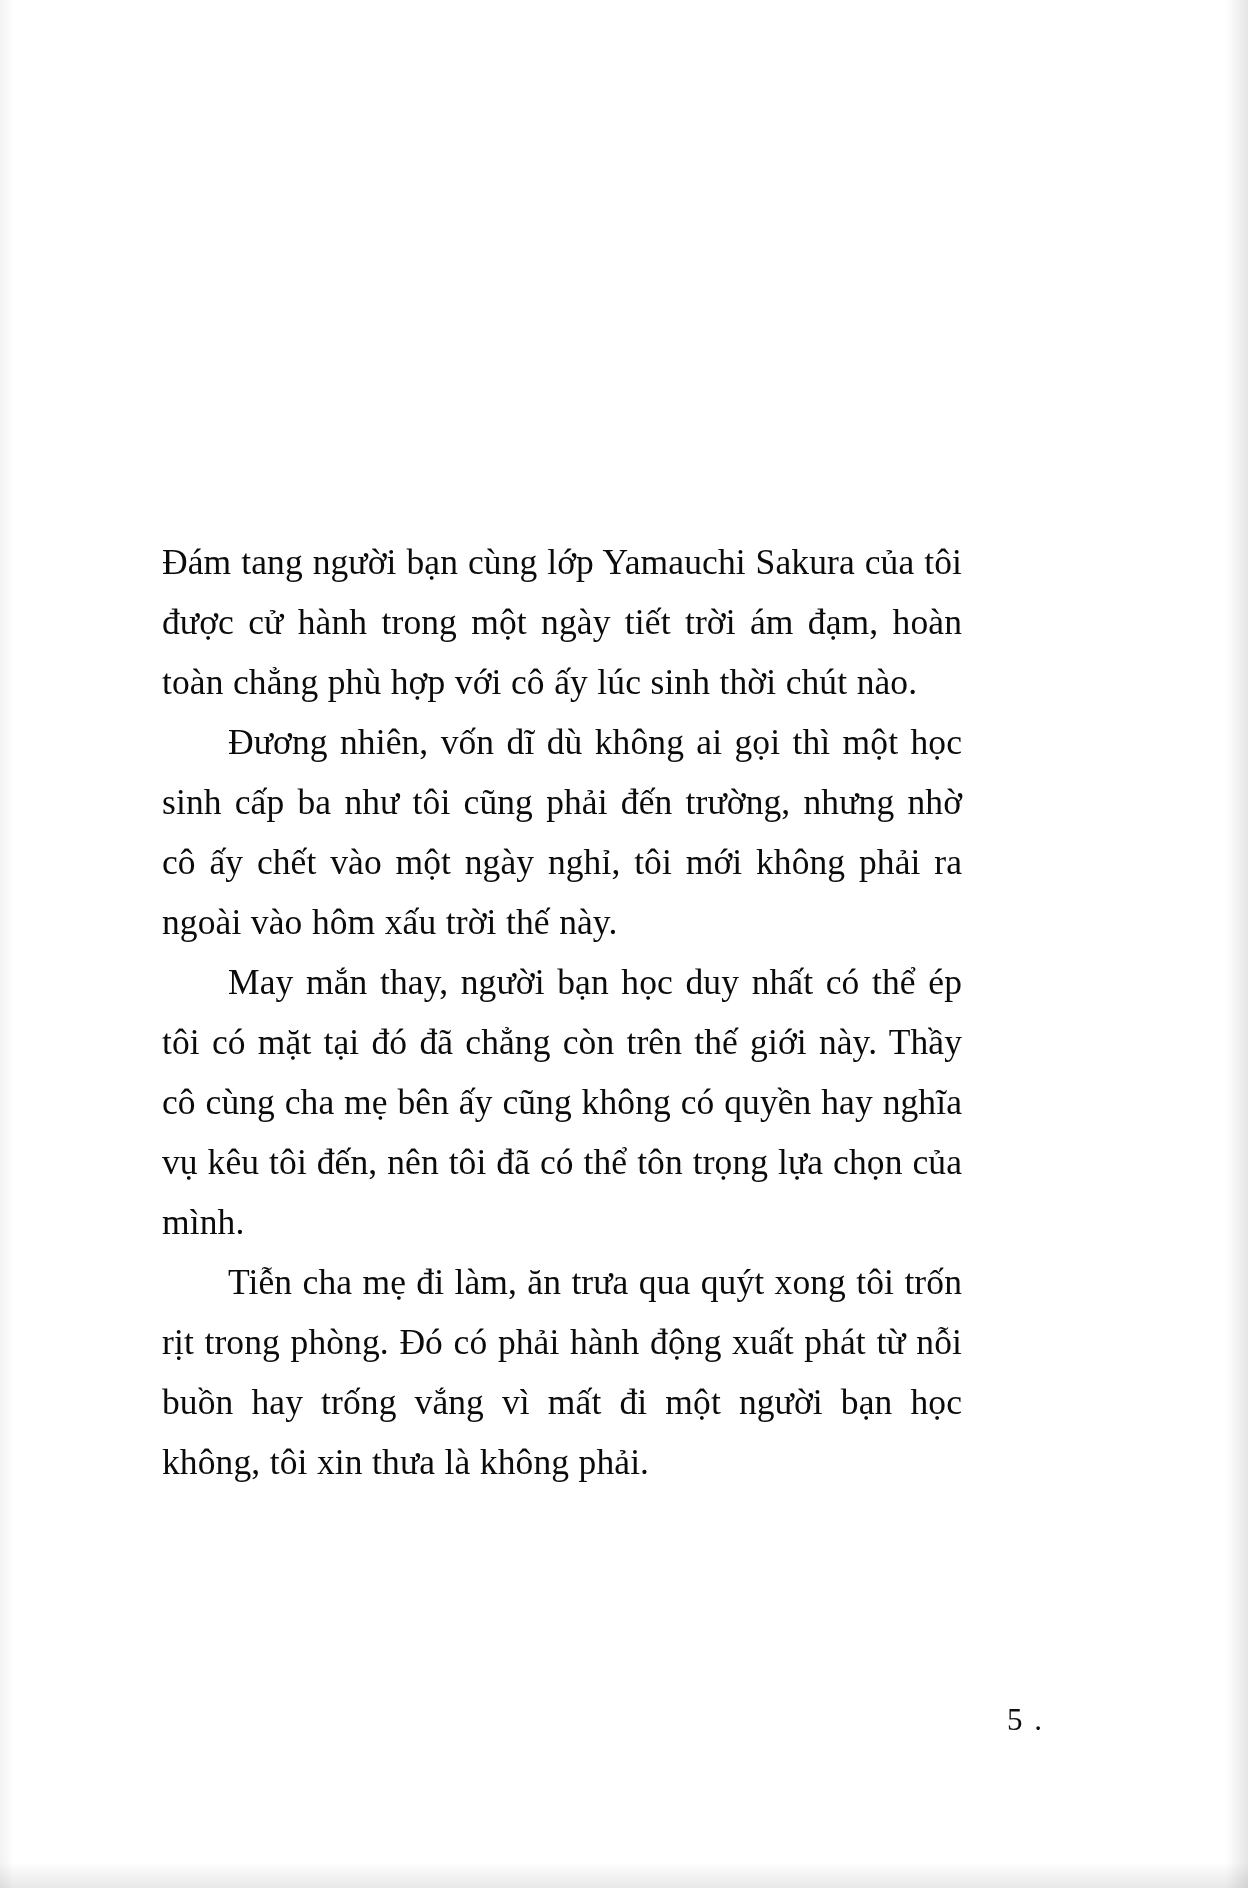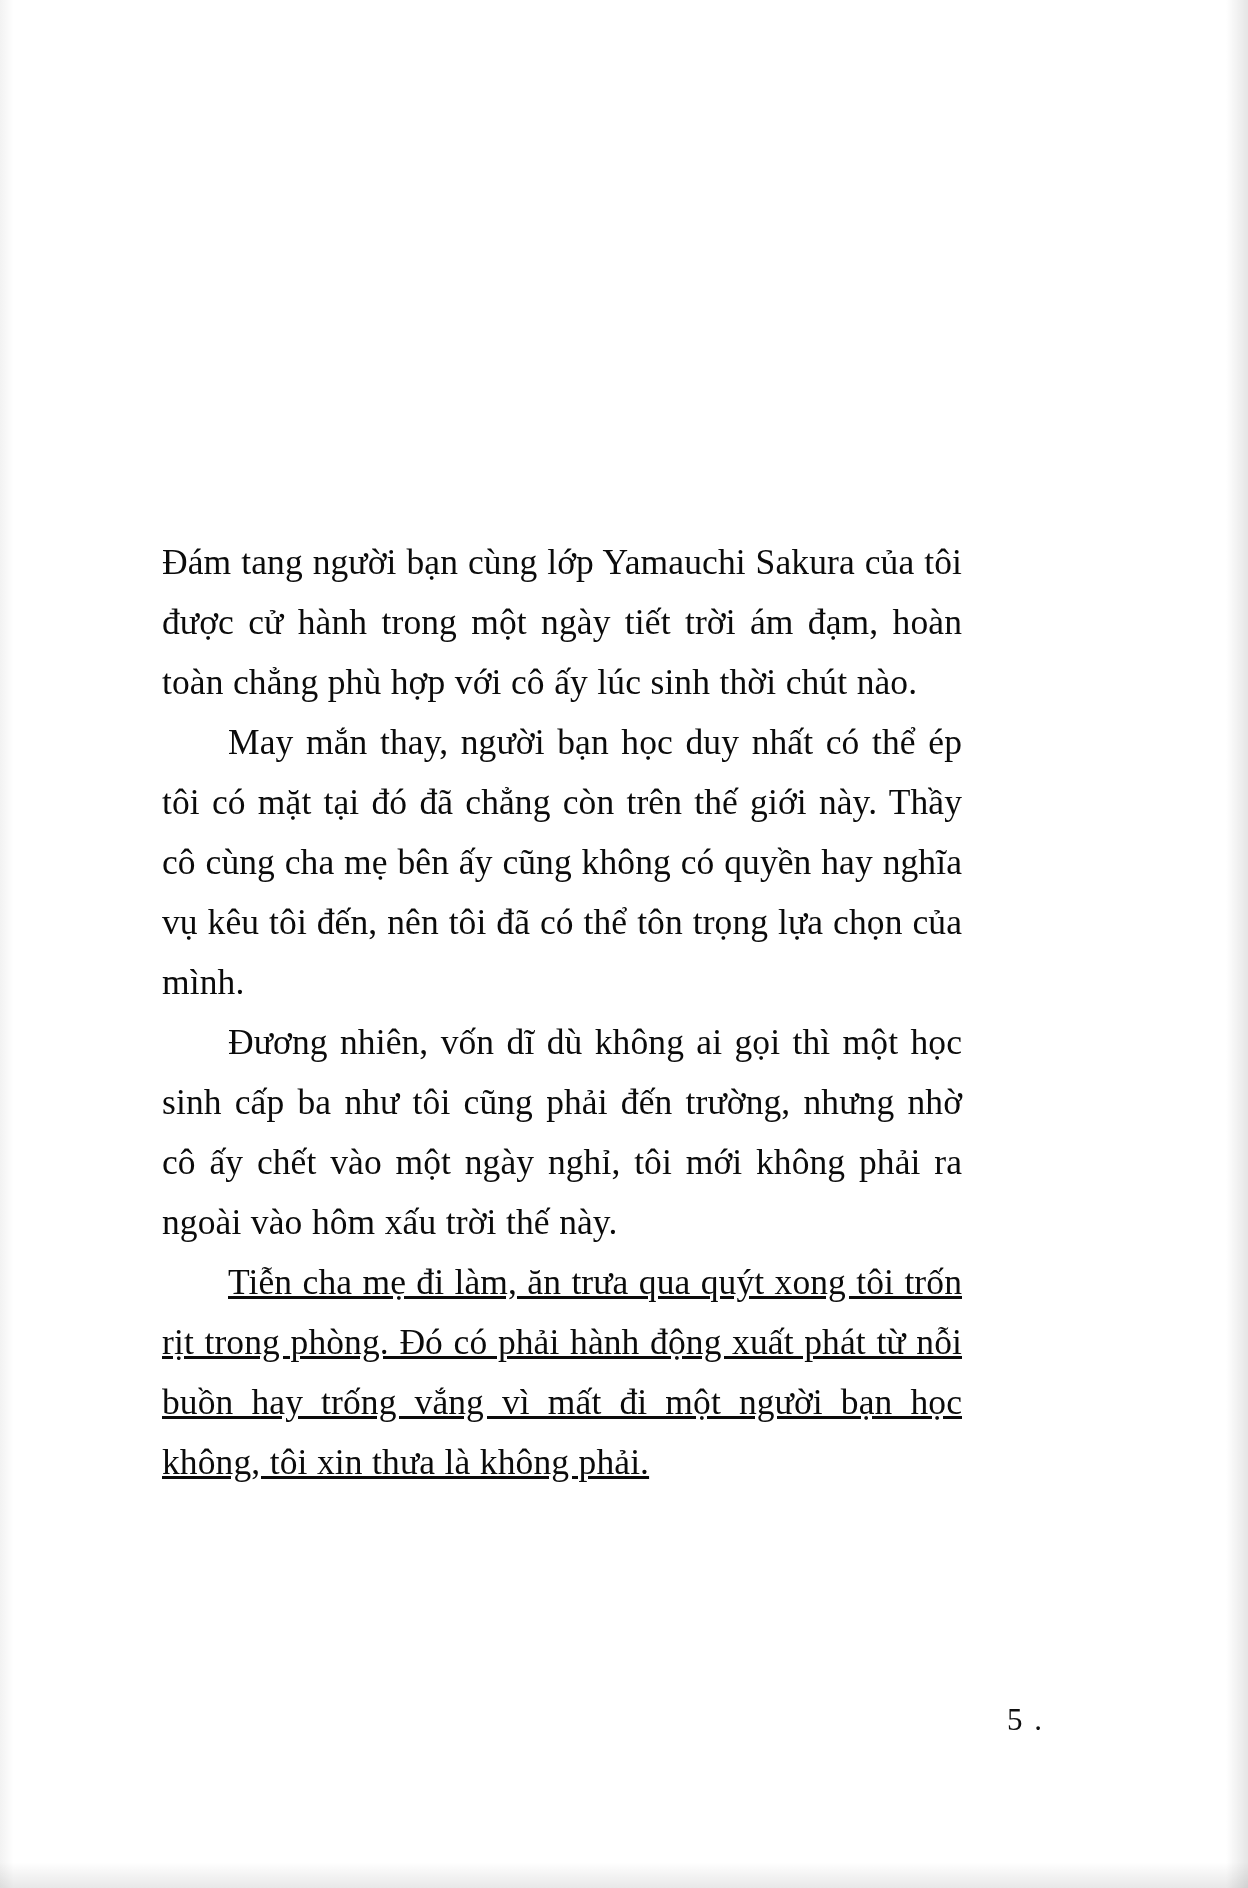--- a/index.html
+++ b/index.html
@@ -65,21 +65,20 @@
     letter-spacing: 0.1px;
     word-spacing: 0.5px;
     -webkit-font-smoothing: none;
   }
   p.para.indent {
     text-indent: 66px;
   }
   
   p.para:last-child {
     margin-bottom: 0;
-    text-decoration: underline;
   }
 
   .page-number {
     position: absolute;
     left: 0;
     top: 1700px;
     width: 1248px;
     text-align: right;
     padding-right: 204px;
     box-sizing: border-box;
@@ -94,20 +93,20 @@
 <body>
 
 <div class="page">
 
   <div class="scan-edge-left"></div>
   <div class="scan-edge-right"></div>
   <div class="scan-edge-bottom"></div>
 
   <div class="text-block">
     <p class="para">Đám tang người bạn cùng lớp Yamauchi Sakura của tôi được cử hành trong một ngày tiết trời ám đạm, hoàn toàn chẳng phù hợp với cô ấy lúc sinh thời chút nào.</p>
+    <p class="para indent">Đương nhiên, vốn dĩ dù không ai gọi thì một học sinh cấp ba như tôi cũng phải đến trường, nhưng nhờ cô ấy chết vào một ngày nghỉ, tôi mới không phải ra ngoài vào hôm xấu trời thế này.</p>
     <p class="para indent">May mắn thay, người bạn học duy nhất có thể ép tôi có mặt tại đó đã chẳng còn trên thế giới này. Thầy cô cùng cha mẹ bên ấy cũng không có quyền hay nghĩa vụ kêu tôi đến, nên tôi đã có thể tôn trọng lựa chọn của mình.</p>
-    <p class="para indent">Đương nhiên, vốn dĩ dù không ai gọi thì một học sinh cấp ba như tôi cũng phải đến trường, nhưng nhờ cô ấy chết vào một ngày nghỉ, tôi mới không phải ra ngoài vào hôm xấu trời thế này.</p>
     <p class="para indent">Tiễn cha mẹ đi làm, ăn trưa qua quýt xong tôi trốn rịt trong phòng. Đó có phải hành động xuất phát từ nỗi buồn hay trống vắng vì mất đi một người bạn học không, tôi xin thưa là không phải.</p>
   </div>
 
   <div class="page-number">5 .</div>
 
 </div>
 
 </body></html>

